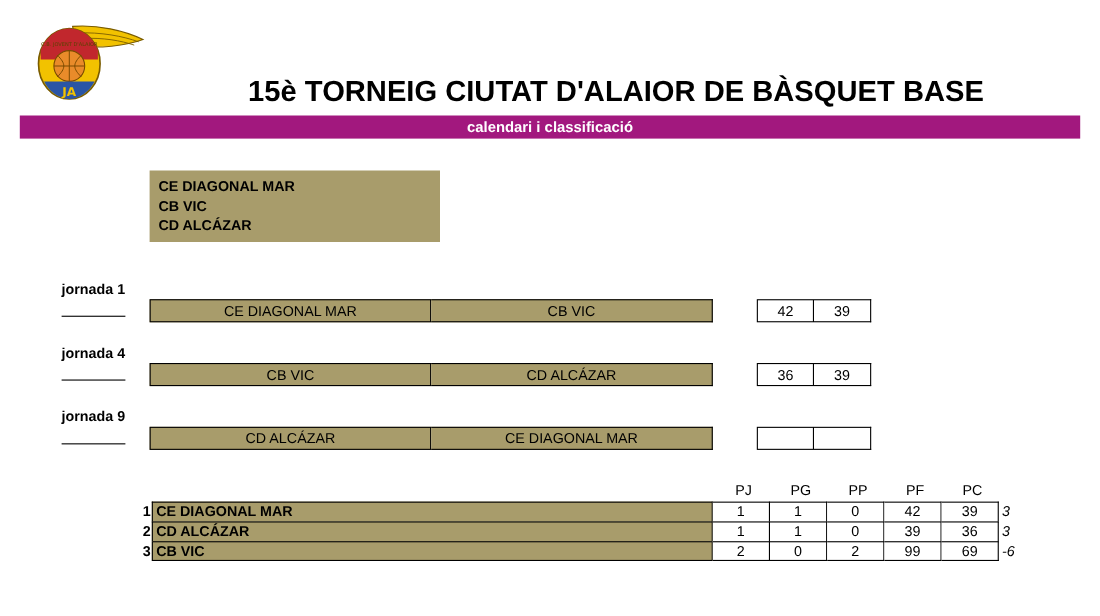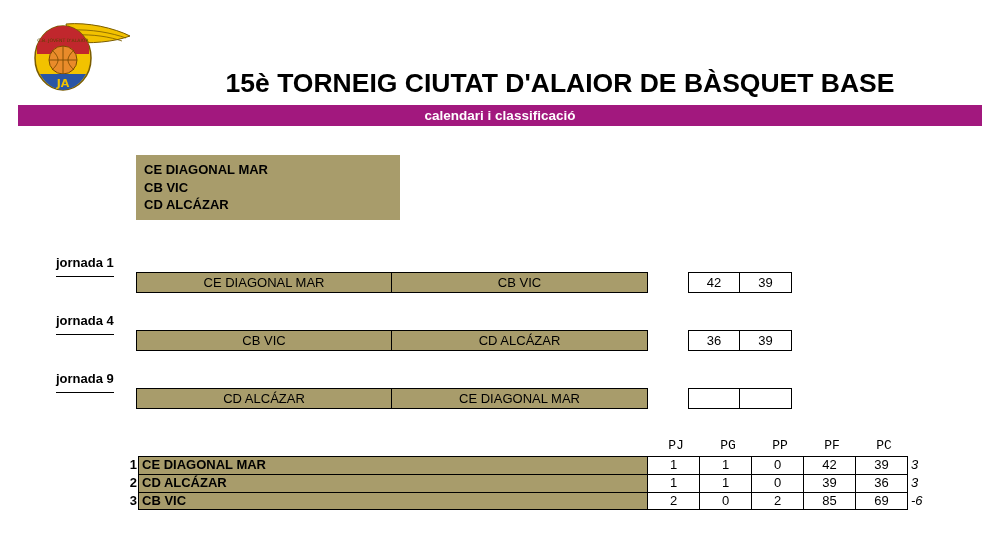--- a/index.html
+++ b/index.html
@@ -81,21 +81,21 @@
     width: 1000px;
   }
   .jornada-label {
     position: absolute;
     left: 56px;
     top: 0;
     font-size: 13px;
     font-weight: bold;
     color: #000;
     border-bottom: 1.5px solid #000;
-    padding-bottom: 6px;
+    padding-bottom: 17px;
     line-height: 15px;
   }
   .match-row {
     position: absolute;
     left: 136px;
     top: 17px;
     height: 21px;
     display: flex;
   }
   .match-cell {
@@ -138,21 +138,20 @@
     top: 438px;
     width: 1000px;
   }
   .st-head {
     position: absolute;
     left: 650px;
     top: 0;
     display: flex;
     font-size: 13px;
     color: #000;
-    font-family: Liberation Mono, monospace;
   }
   .st-head span {
     width: 52px;
     text-align: center;
   }
   .st-rows {
     position: absolute;
     left: 124px;
     top: 18px;
   }
@@ -314,19 +313,19 @@
       <div class="st-num">36</div>
       <div class="st-diff">3</div>
     </div>
 
     <div class="st-row">
       <div class="st-rank">3</div>
       <div class="st-team">CB VIC</div>
       <div class="st-num">2</div>
       <div class="st-num">0</div>
       <div class="st-num">2</div>
-      <div class="st-num">85</div>
+      <div class="st-num">99</div>
       <div class="st-num">69</div>
       <div class="st-diff">-6</div>
     </div>
 
   </div>
 </div>
 
 </body></html>

